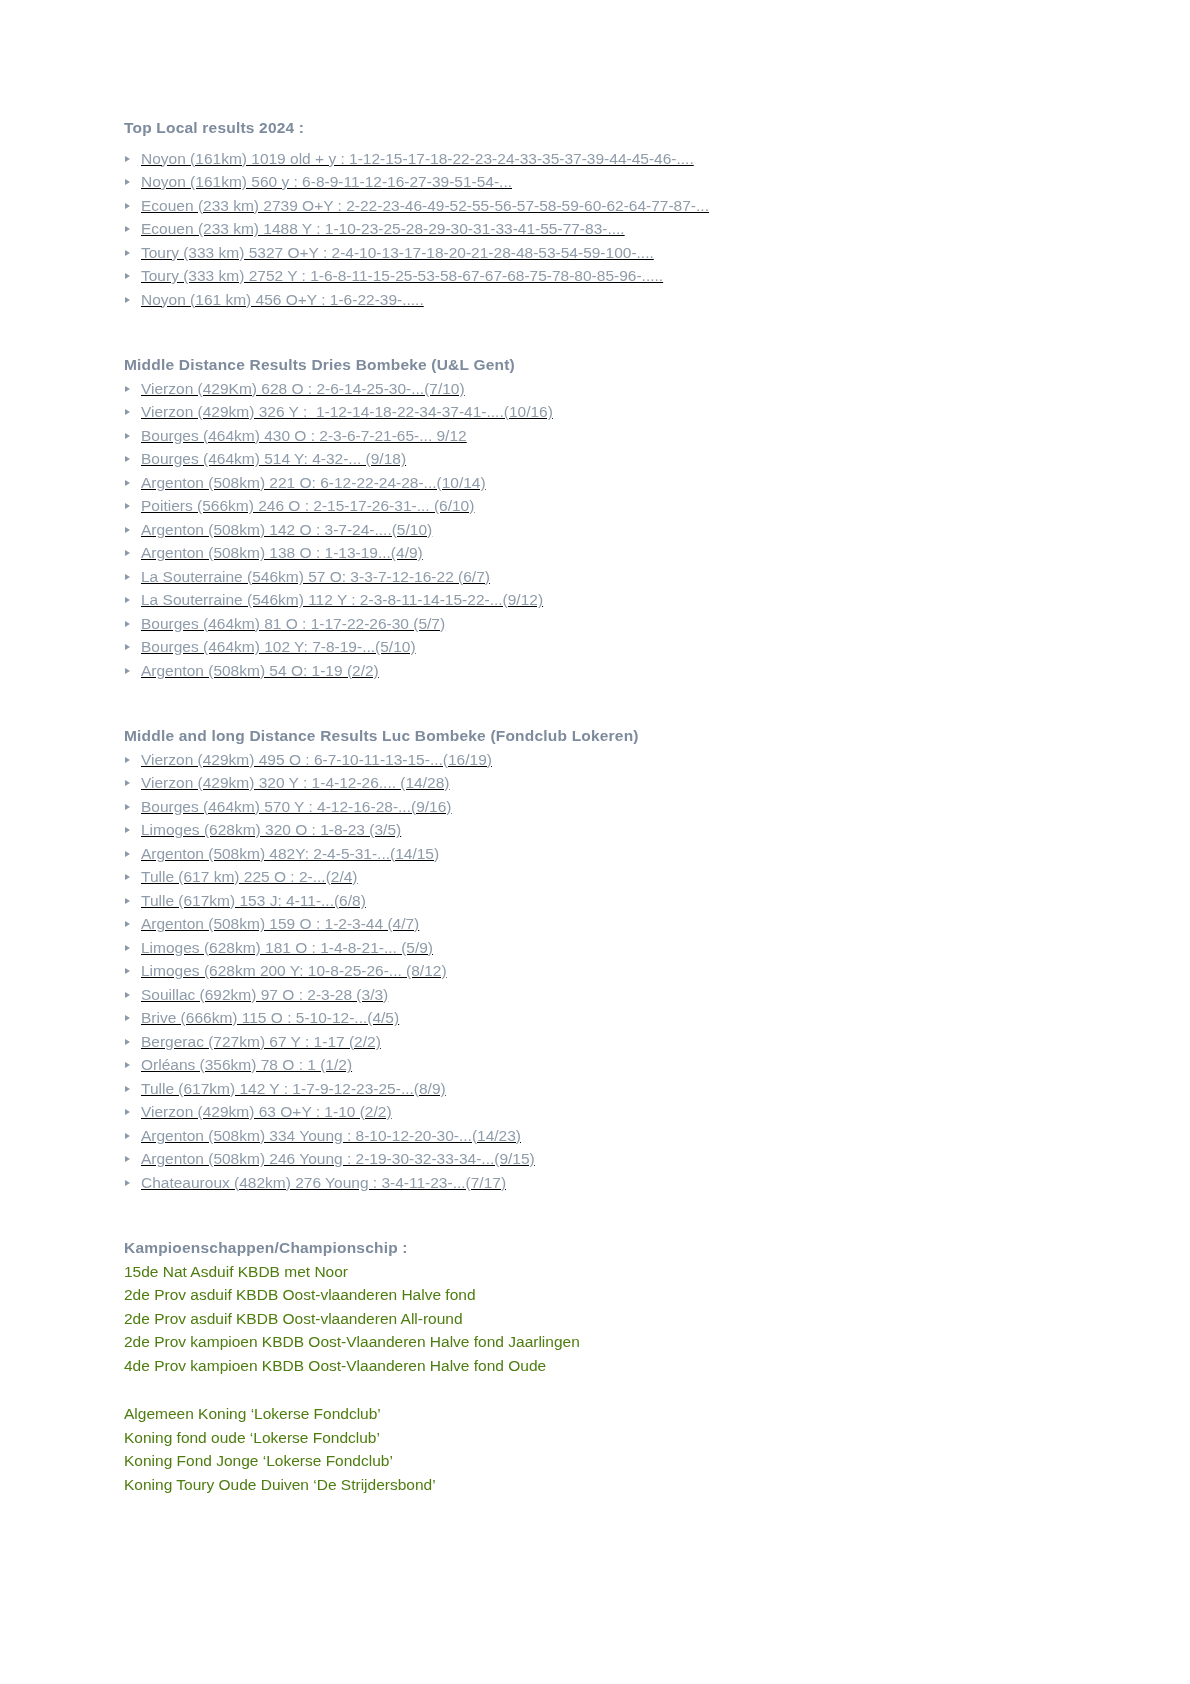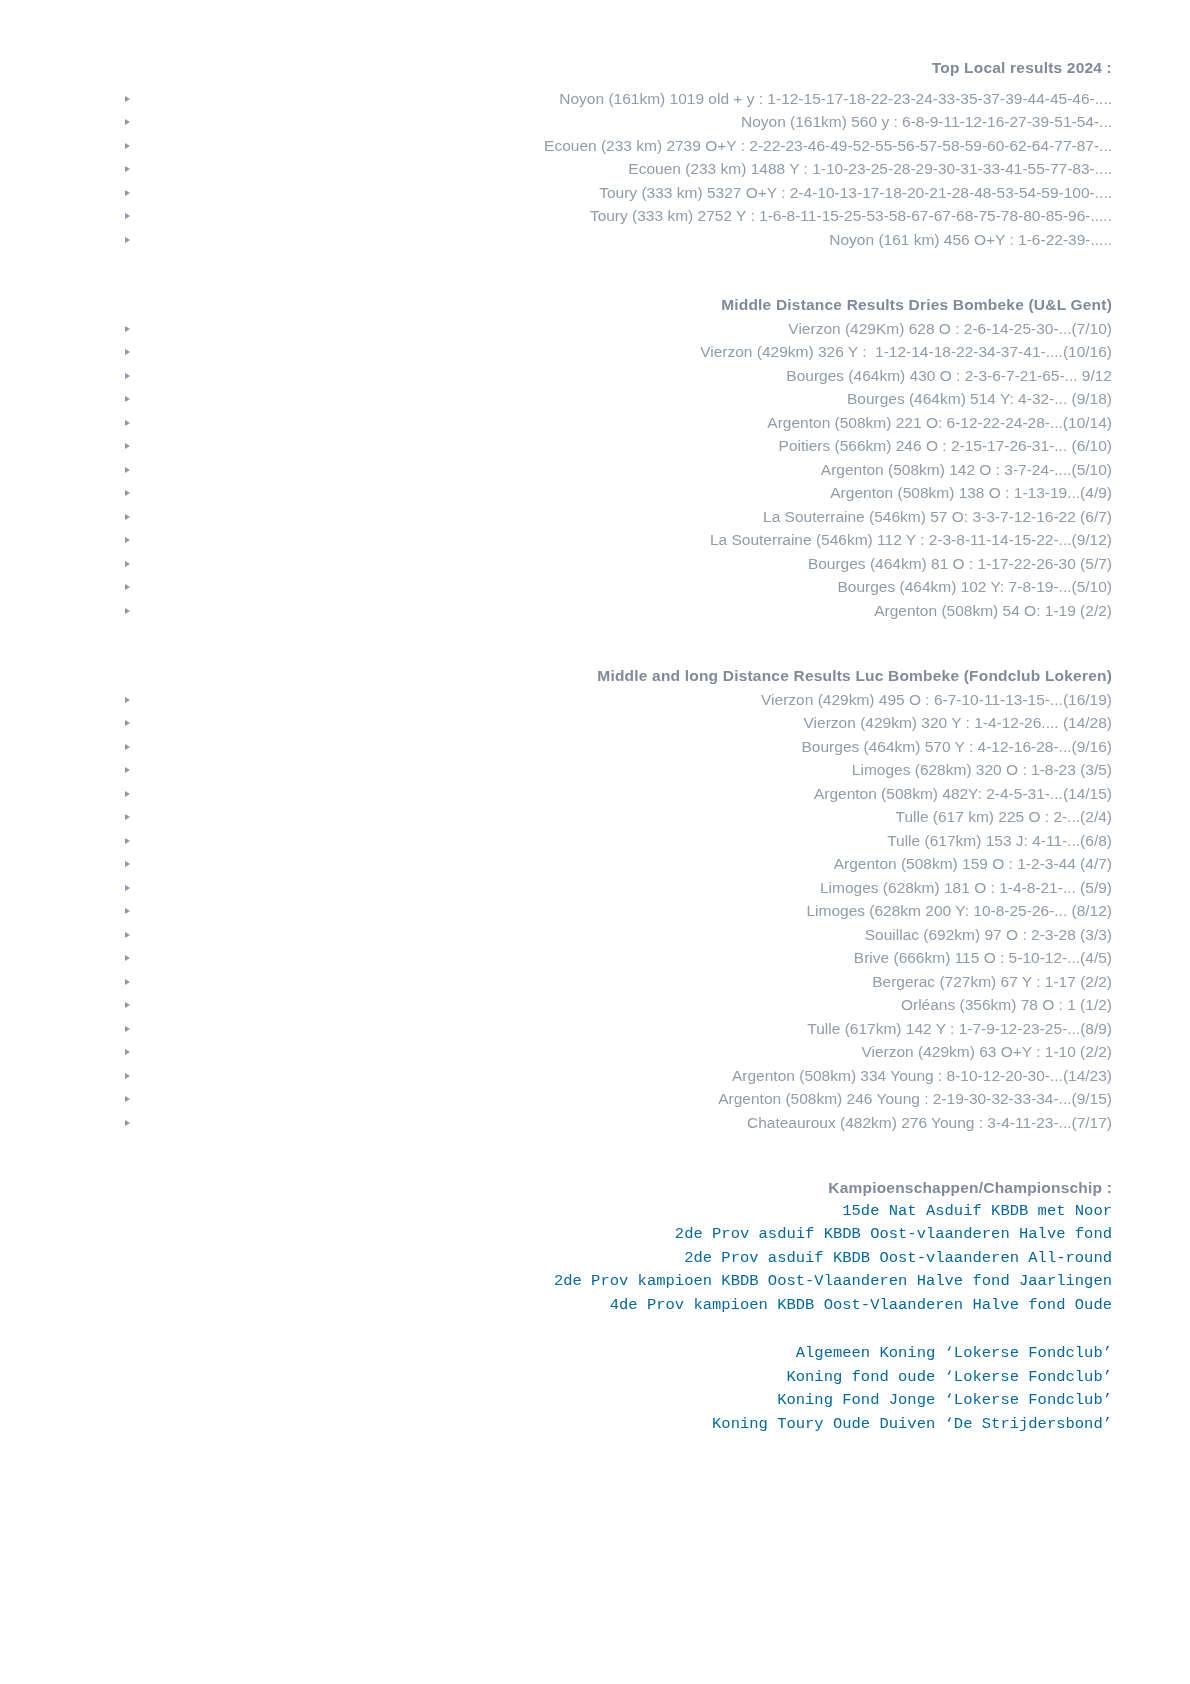--- a/index.html
+++ b/index.html
@@ -11,43 +11,43 @@
     width: 1190px;
     height: 1684px;
     font-family: "Liberation Sans", sans-serif;
     position: relative;
     overflow: hidden;
   }
   .content {
     position: absolute;
     top: 0;
     left: 0;
-    padding: 56px 40px 0 124px;
+    padding: 116px 40px 0 124px;
     box-sizing: border-box;
     width: 1152px;
-    text-align: right;
   }
   section {
     margin: 0 0 42px 0;
   }
   h2.section-title {
     font-size: 15.5px;
     font-weight: 700;
     color: #7d8b9d;
     margin: 0;
     line-height: 23.5px;
     letter-spacing: 0.2px;
   }
   section.s1 h2.section-title {
     margin-bottom: 7px;
   }
   ul.result-list {
     list-style: none;
     margin: 0;
     padding: 0;
+    text-decoration: underline;
   }
   ul.result-list li {
     position: relative;
     padding-left: 17px;
     font-size: 15.5px;
     line-height: 23.5px;
     color: #8f9caa;
     white-space: pre;
   }
   .tri {
@@ -56,23 +56,22 @@
     top: 9px;
     width: 0;
     height: 0;
     border-left: 5px solid #8c99a8;
     border-top: 3px solid transparent;
     border-bottom: 3px solid transparent;
   }
   .plain-lines .line {
     font-size: 15.5px;
     line-height: 23.5px;
-    color: #0369a1;
+    color: #4d7c0f;
     white-space: pre;
-    font-family: Liberation Mono, monospace;
   }
   .plain-lines.group2 {
     margin-top: 25px;
   }
 </style>
 </head>
 <body>
 
 <div class="content">
 

